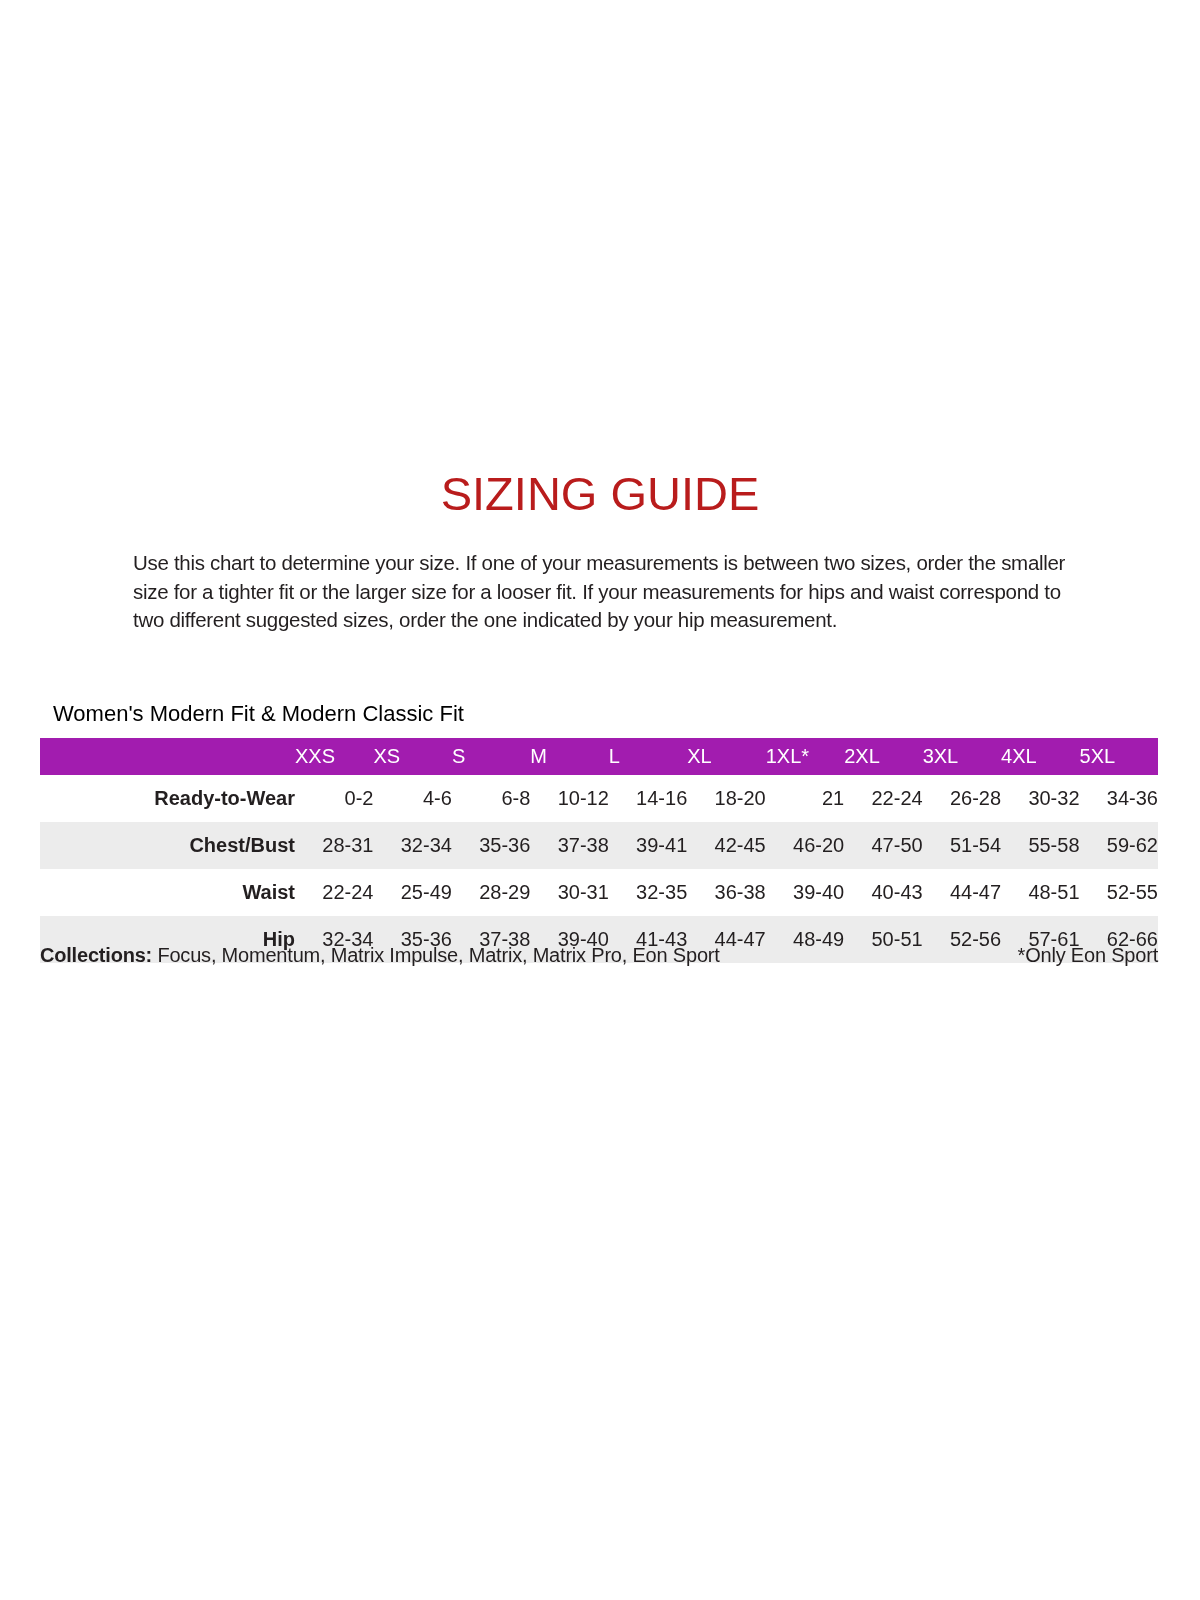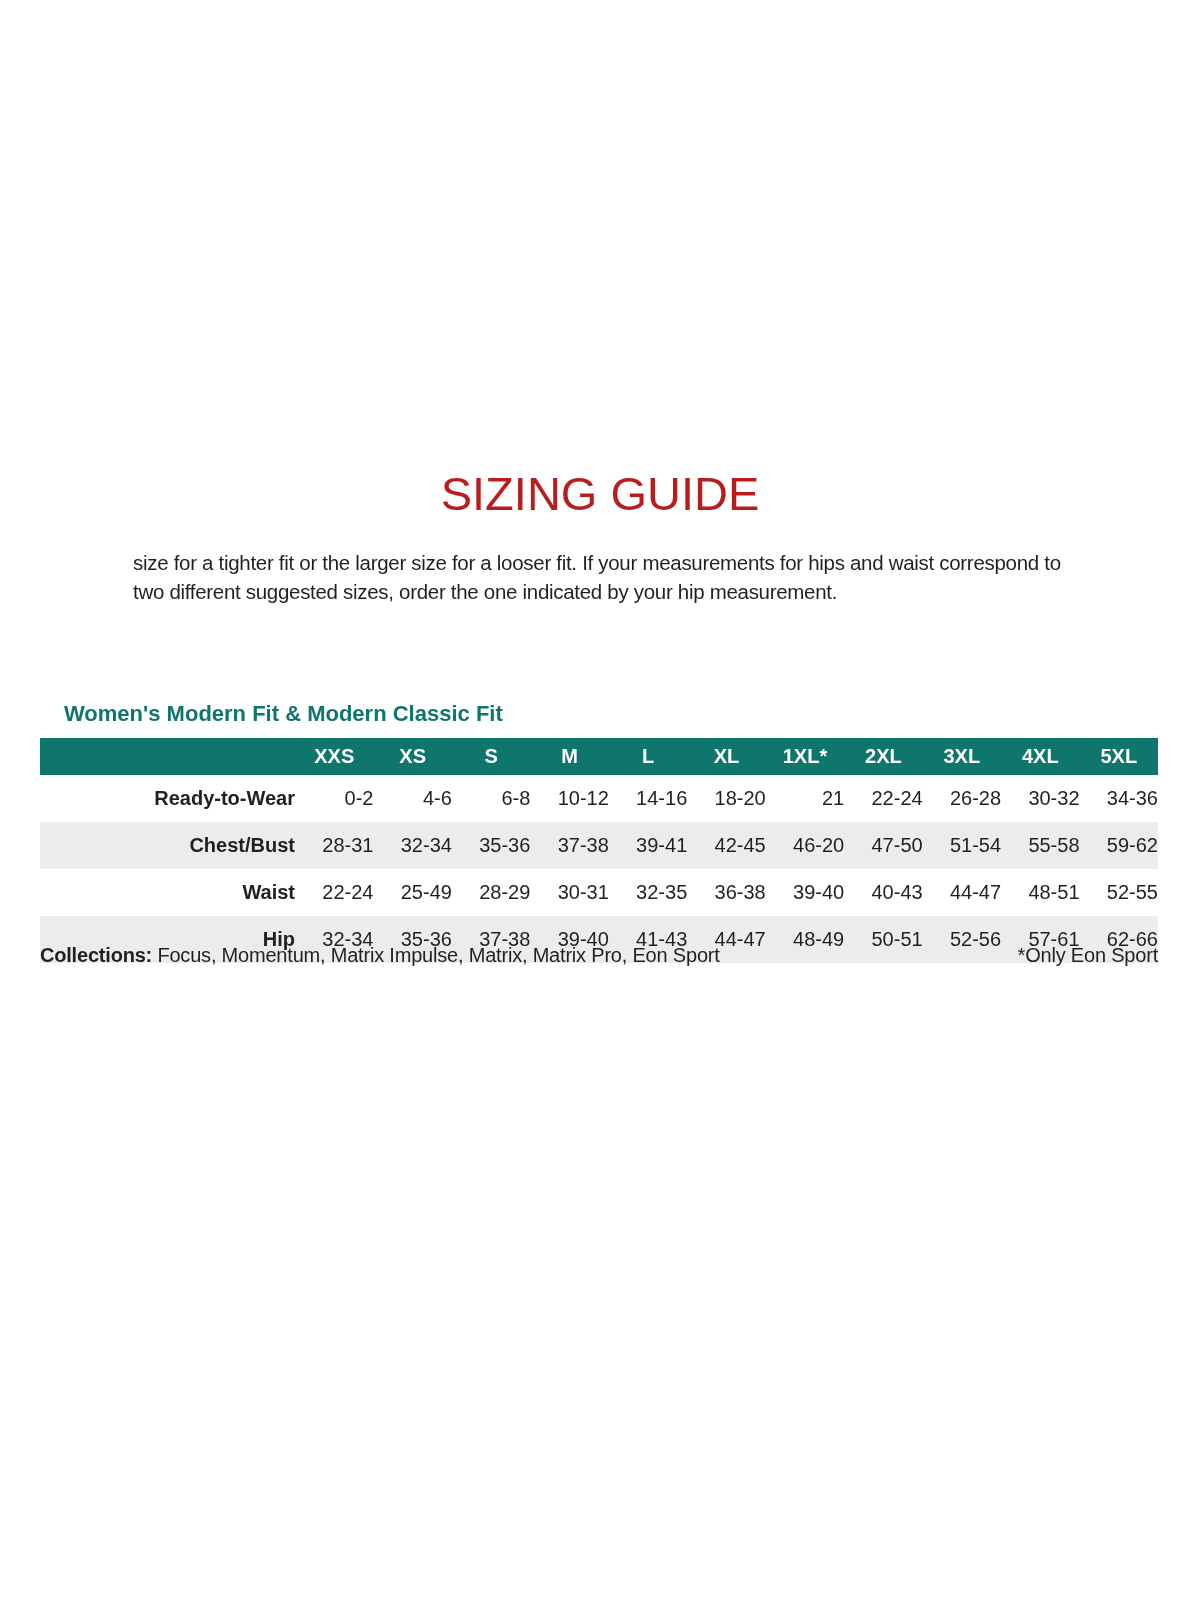--- a/index.html
+++ b/index.html
@@ -31,42 +31,42 @@
     left: 133px;
     top: 549px;
     width: 960px;
     font-size: 20.5px;
     line-height: 28.7px;
     letter-spacing: -0.3px;
     color: #231f20;
   }
   .section-title {
     position: absolute;
-    left: 64px;
+    left: 53px;
     top: 701px;
     font-size: 22px;
-    font-weight: 700;
-    color: #0f766e;
+    font-weight: 400;
+    color: #000000;
   }
   table.sizing {
     position: absolute;
     left: 40px;
     top: 738px;
     width: 1118px;
     border-collapse: collapse;
     table-layout: fixed;
     font-size: 20px;
   }
   table.sizing col.label-col { width: 255px; }
   table.sizing thead th {
-    background: #0f766e;
+    background: #a21caf;
     color: #ffffff;
-    font-weight: 700;
+    font-weight: 400;
     height: 37px;
-    text-align: center;
+    text-align: left;
     vertical-align: middle;
   }
   table.sizing tbody th,
   table.sizing tbody td {
     height: 47px;
     text-align: right;
     vertical-align: middle;
     font-weight: 400;
     color: #231f20;
   }
@@ -87,20 +87,21 @@
   .footer-row .b { font-weight: 700; }
 </style>
 </head>
 <body>
 
 <div class="page">
 
   <div class="page-title">SIZING GUIDE</div>
 
   <div class="intro">
+    <div>Use this chart to determine your size. If one of your measurements is between two sizes, order the smaller</div>
     <div>size for a tighter fit or the larger size for a looser fit. If your measurements for hips and waist correspond to</div>
     <div>two different suggested sizes, order the one indicated by your hip measurement.</div>
   </div>
 
   <div class="section-title">Women's Modern Fit &amp; Modern Classic Fit</div>
 
   <table class="sizing">
     <colgroup>
       <col class="label-col">
       <col>

